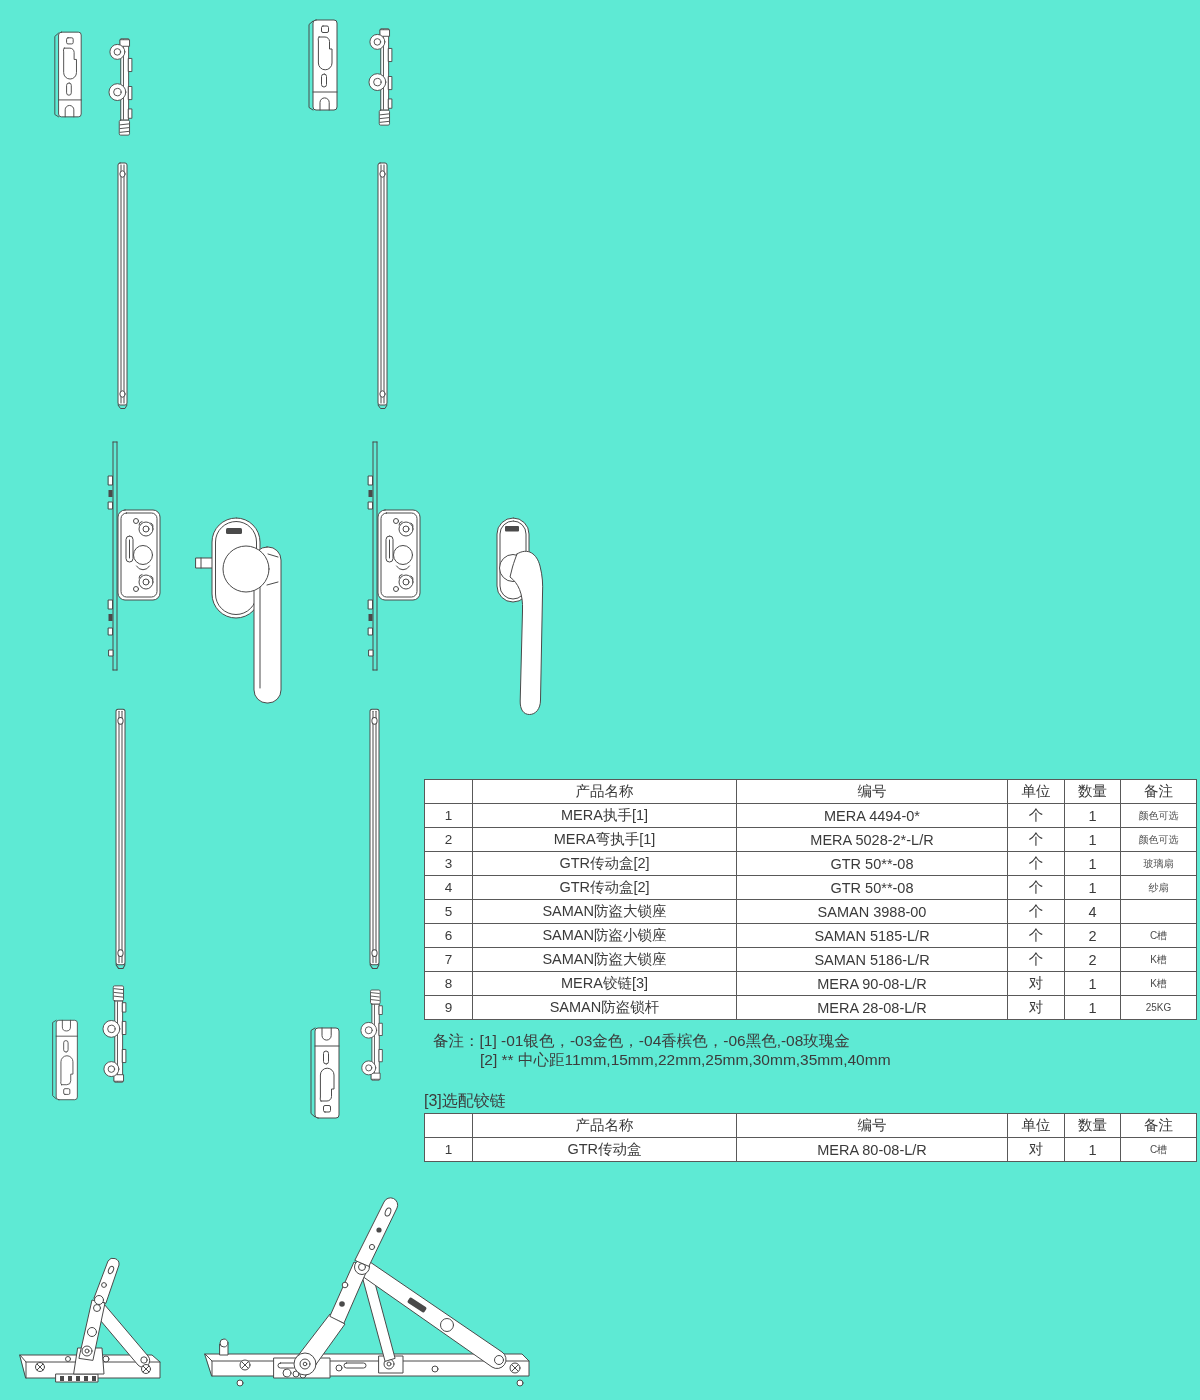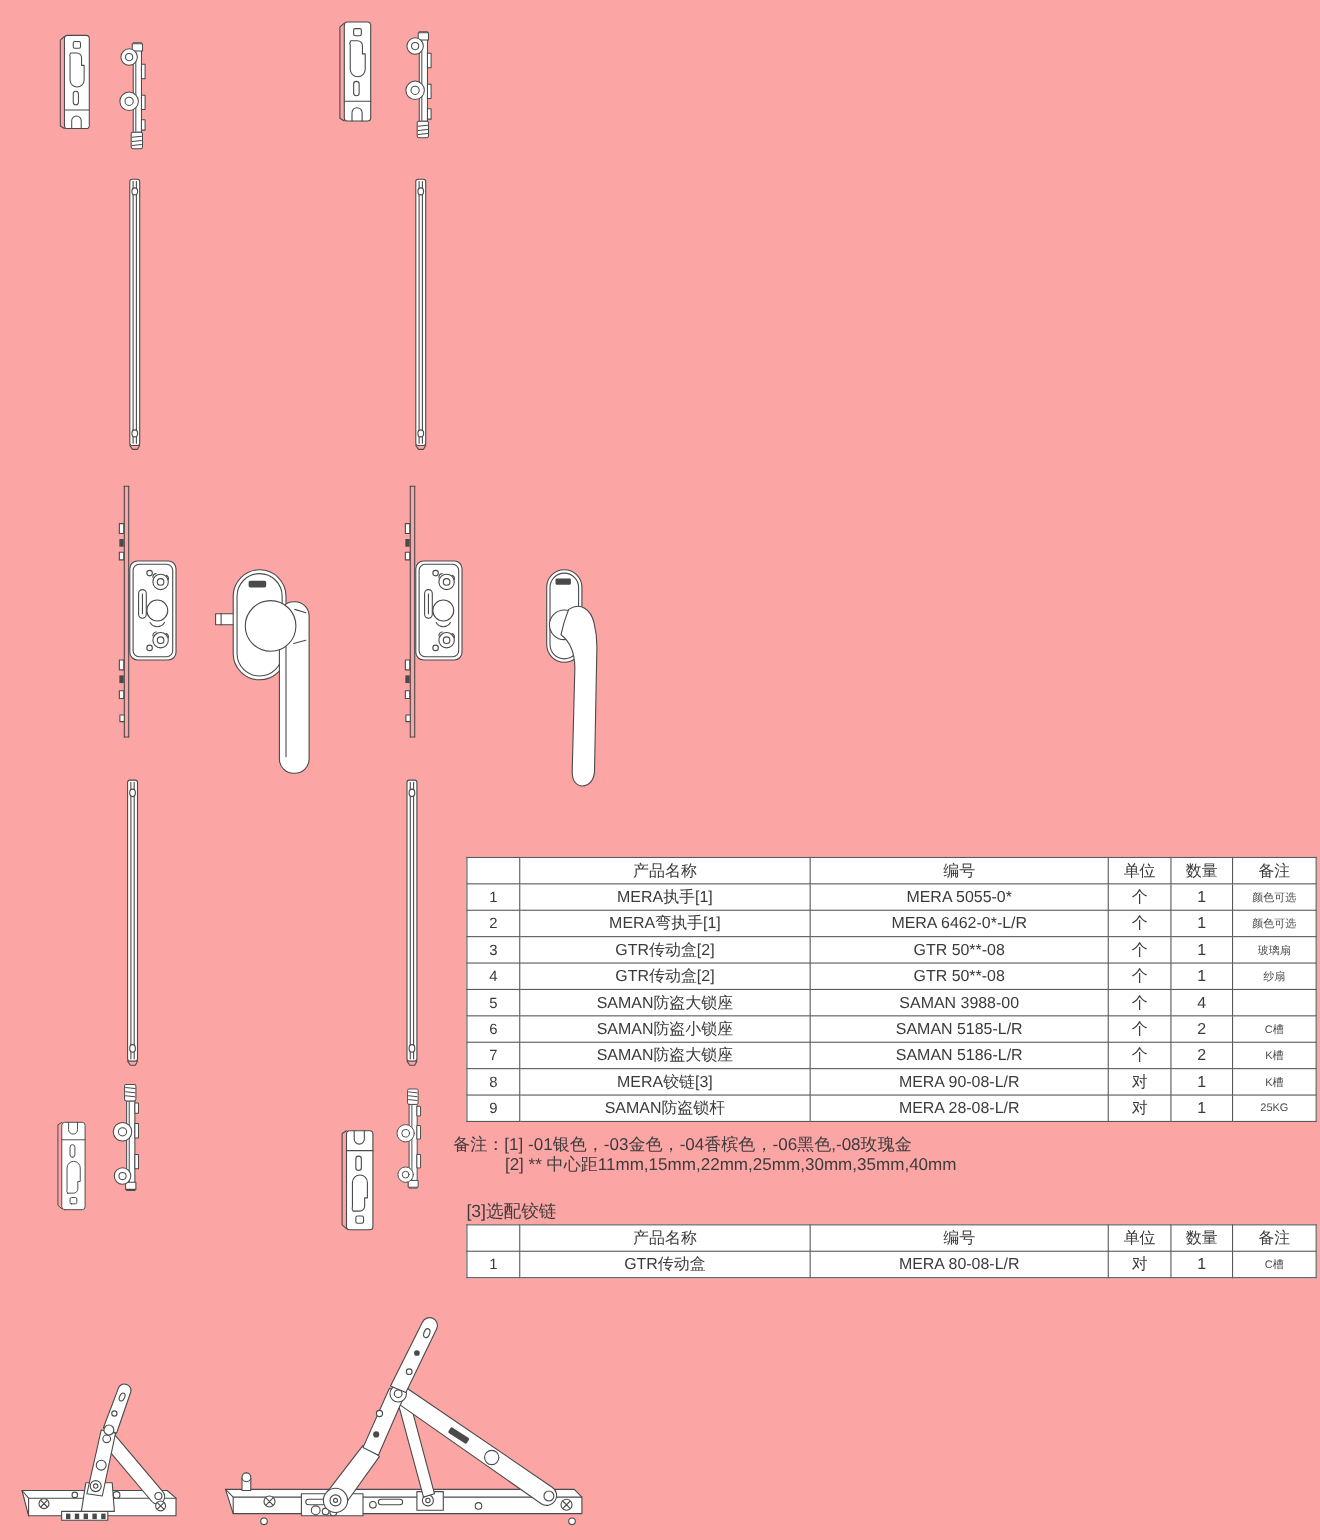--- a/index.html
+++ b/index.html
@@ -1,26 +1,26 @@
 <!DOCTYPE html>
 <html><head>
 <meta charset="utf-8">
 <style>
   html,body{margin:0;padding:0;background:#fff;}
-  .page{position:relative;width:1200px;height:1400px;background:#fca5a5;overflow:hidden;
+  .page{position:relative;width:1200px;height:1400px;background:#5eead4;overflow:hidden;
         font-family:"Liberation Sans",sans-serif;color:#3a3a3a;}
   .part{position:absolute;stroke:#4a4a4a;stroke-width:1;fill:none;
         stroke-linejoin:round;stroke-linecap:round;overflow:visible;}
   table.ptable{position:absolute;border-collapse:collapse;table-layout:fixed;background:#fff;}
   table.ptable th,table.ptable td{border:1px solid #595959;text-align:center;vertical-align:middle;
         padding:0;font-weight:normal;color:#3a3a3a;font-size:14.5px;height:23px;
         white-space:nowrap;overflow:hidden;}
   table.ptable td.rk{font-size:10px;color:#4a4a4a;}
   table.ptable td.idx{font-size:13.5px;}
-  .notes{position:absolute;left:412px;top:1031px;font-size:15.5px;line-height:19px;color:#3c3c3c;}
+  .notes{position:absolute;left:433px;top:1031px;font-size:15.5px;line-height:19px;color:#3c3c3c;}
   .notes .nline{white-space:nowrap;}
   .notes .nindent{padding-left:47px;}
   .opt-title{position:absolute;left:424px;top:1091px;font-size:16px;color:#3c3c3c;}
 </style>
 </head>
 <body>
 
 <div class="page">
 
   <svg width="0" height="0" style="position:absolute" aria-hidden="true">
@@ -269,29 +269,29 @@
         <th>编号</th>
         <th>单位</th>
         <th>数量</th>
         <th>备注</th>
       </tr>
     </thead>
     <tbody>
       <tr>
         <td class="idx">1</td>
         <td>MERA执手[1]</td>
-        <td>MERA 5055-0*</td>
+        <td>MERA 4494-0*</td>
         <td>个</td>
         <td>1</td>
         <td class="rk">颜色可选</td>
       </tr>
       <tr>
         <td class="idx">2</td>
         <td>MERA弯执手[1]</td>
-        <td>MERA 6462-0*-L/R</td>
+        <td>MERA 5028-2*-L/R</td>
         <td>个</td>
         <td>1</td>
         <td class="rk">颜色可选</td>
       </tr>
       <tr>
         <td class="idx">3</td>
         <td>GTR传动盒[2]</td>
         <td>GTR 50**-08</td>
         <td>个</td>
         <td>1</td>

